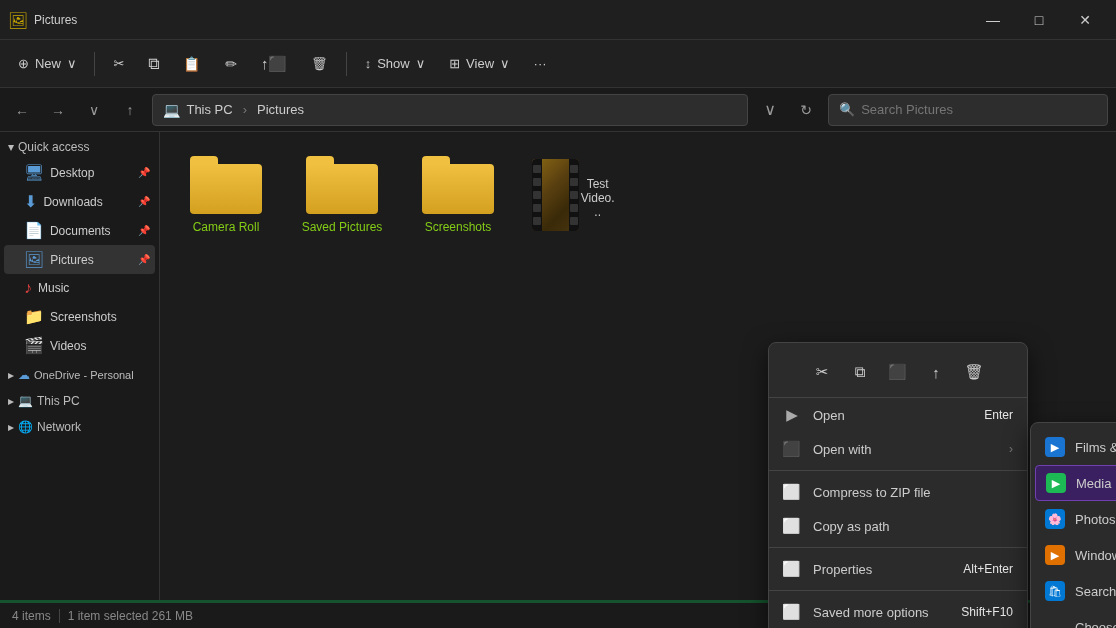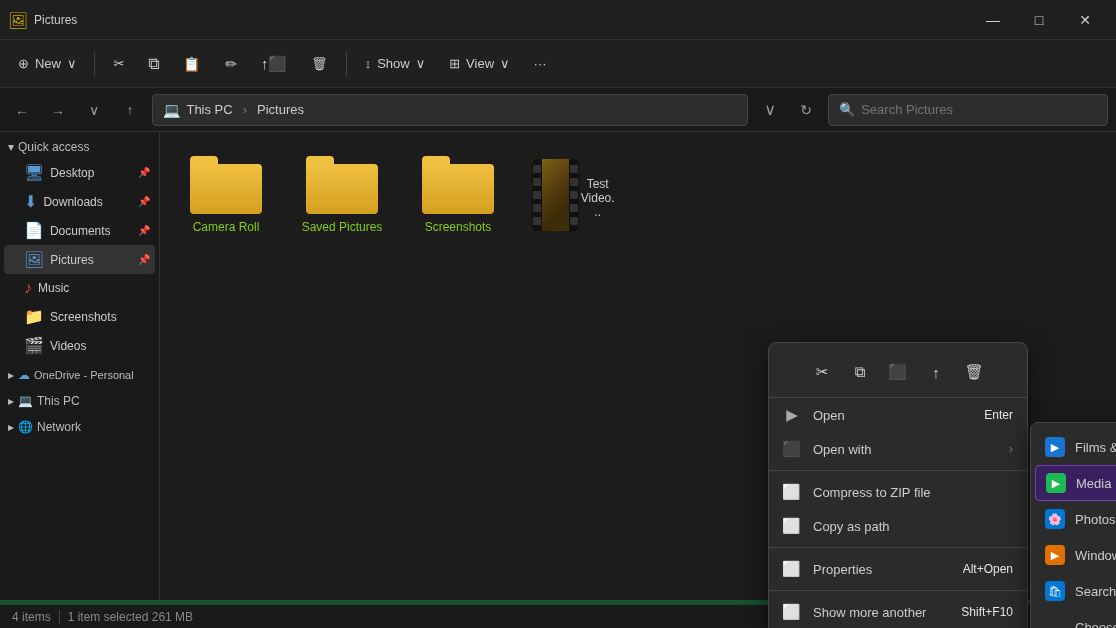--- a/index.html
+++ b/index.html
@@ -434,21 +434,21 @@
     .submenu-icon.films { background: #0078d4; }
     .submenu-icon.media-player { background: #1db954; }
     .submenu-icon.photos { background: #0078d4; }
     .submenu-icon.wmp { background: #e07000; }
     .submenu-icon.store { background: #0078d4; }
 
     
     .status-bar {
       height: 28px;
       background: #1a1a1a;
-      border-top: 5px solid #14532d;
+      border-top: 3px solid #14532d;
       display: flex;
       align-items: center;
       padding: 0 12px;
       font-size: 12px;
       color: #888;
       gap: 8px;
     }
     .status-separator {
       width: 1px;
       height: 14px;
@@ -689,26 +689,26 @@
         <span>Compress to ZIP file</span>
       </div>
       <div class="cm-item">
         <span class="cm-icon">⬜</span>
         <span>Copy as path</span>
       </div>
       <div class="cm-separator"></div>
       <div class="cm-item">
         <span class="cm-icon">⬜</span>
         <span>Properties</span>
-        <span class="cm-shortcut">Alt+Open</span>
+        <span class="cm-shortcut">Alt+Enter</span>
       </div>
       <div class="cm-separator"></div>
       <div class="cm-item">
         <span class="cm-icon">⬜</span>
-        <span>Show more another</span>
+        <span>Saved more options</span>
         <span class="cm-shortcut">Shift+F10</span>
       </div>
     </div>
 
     <div class="submenu">
       <div class="submenu-item">
         <div class="submenu-icon films" style="background:#1a75d2;color:#fff;font-size:11px;text-align:center;line-height:20px">▶</div>
         <span>Films &amp; TV</span>
       </div>
       <div class="submenu-item selected">

